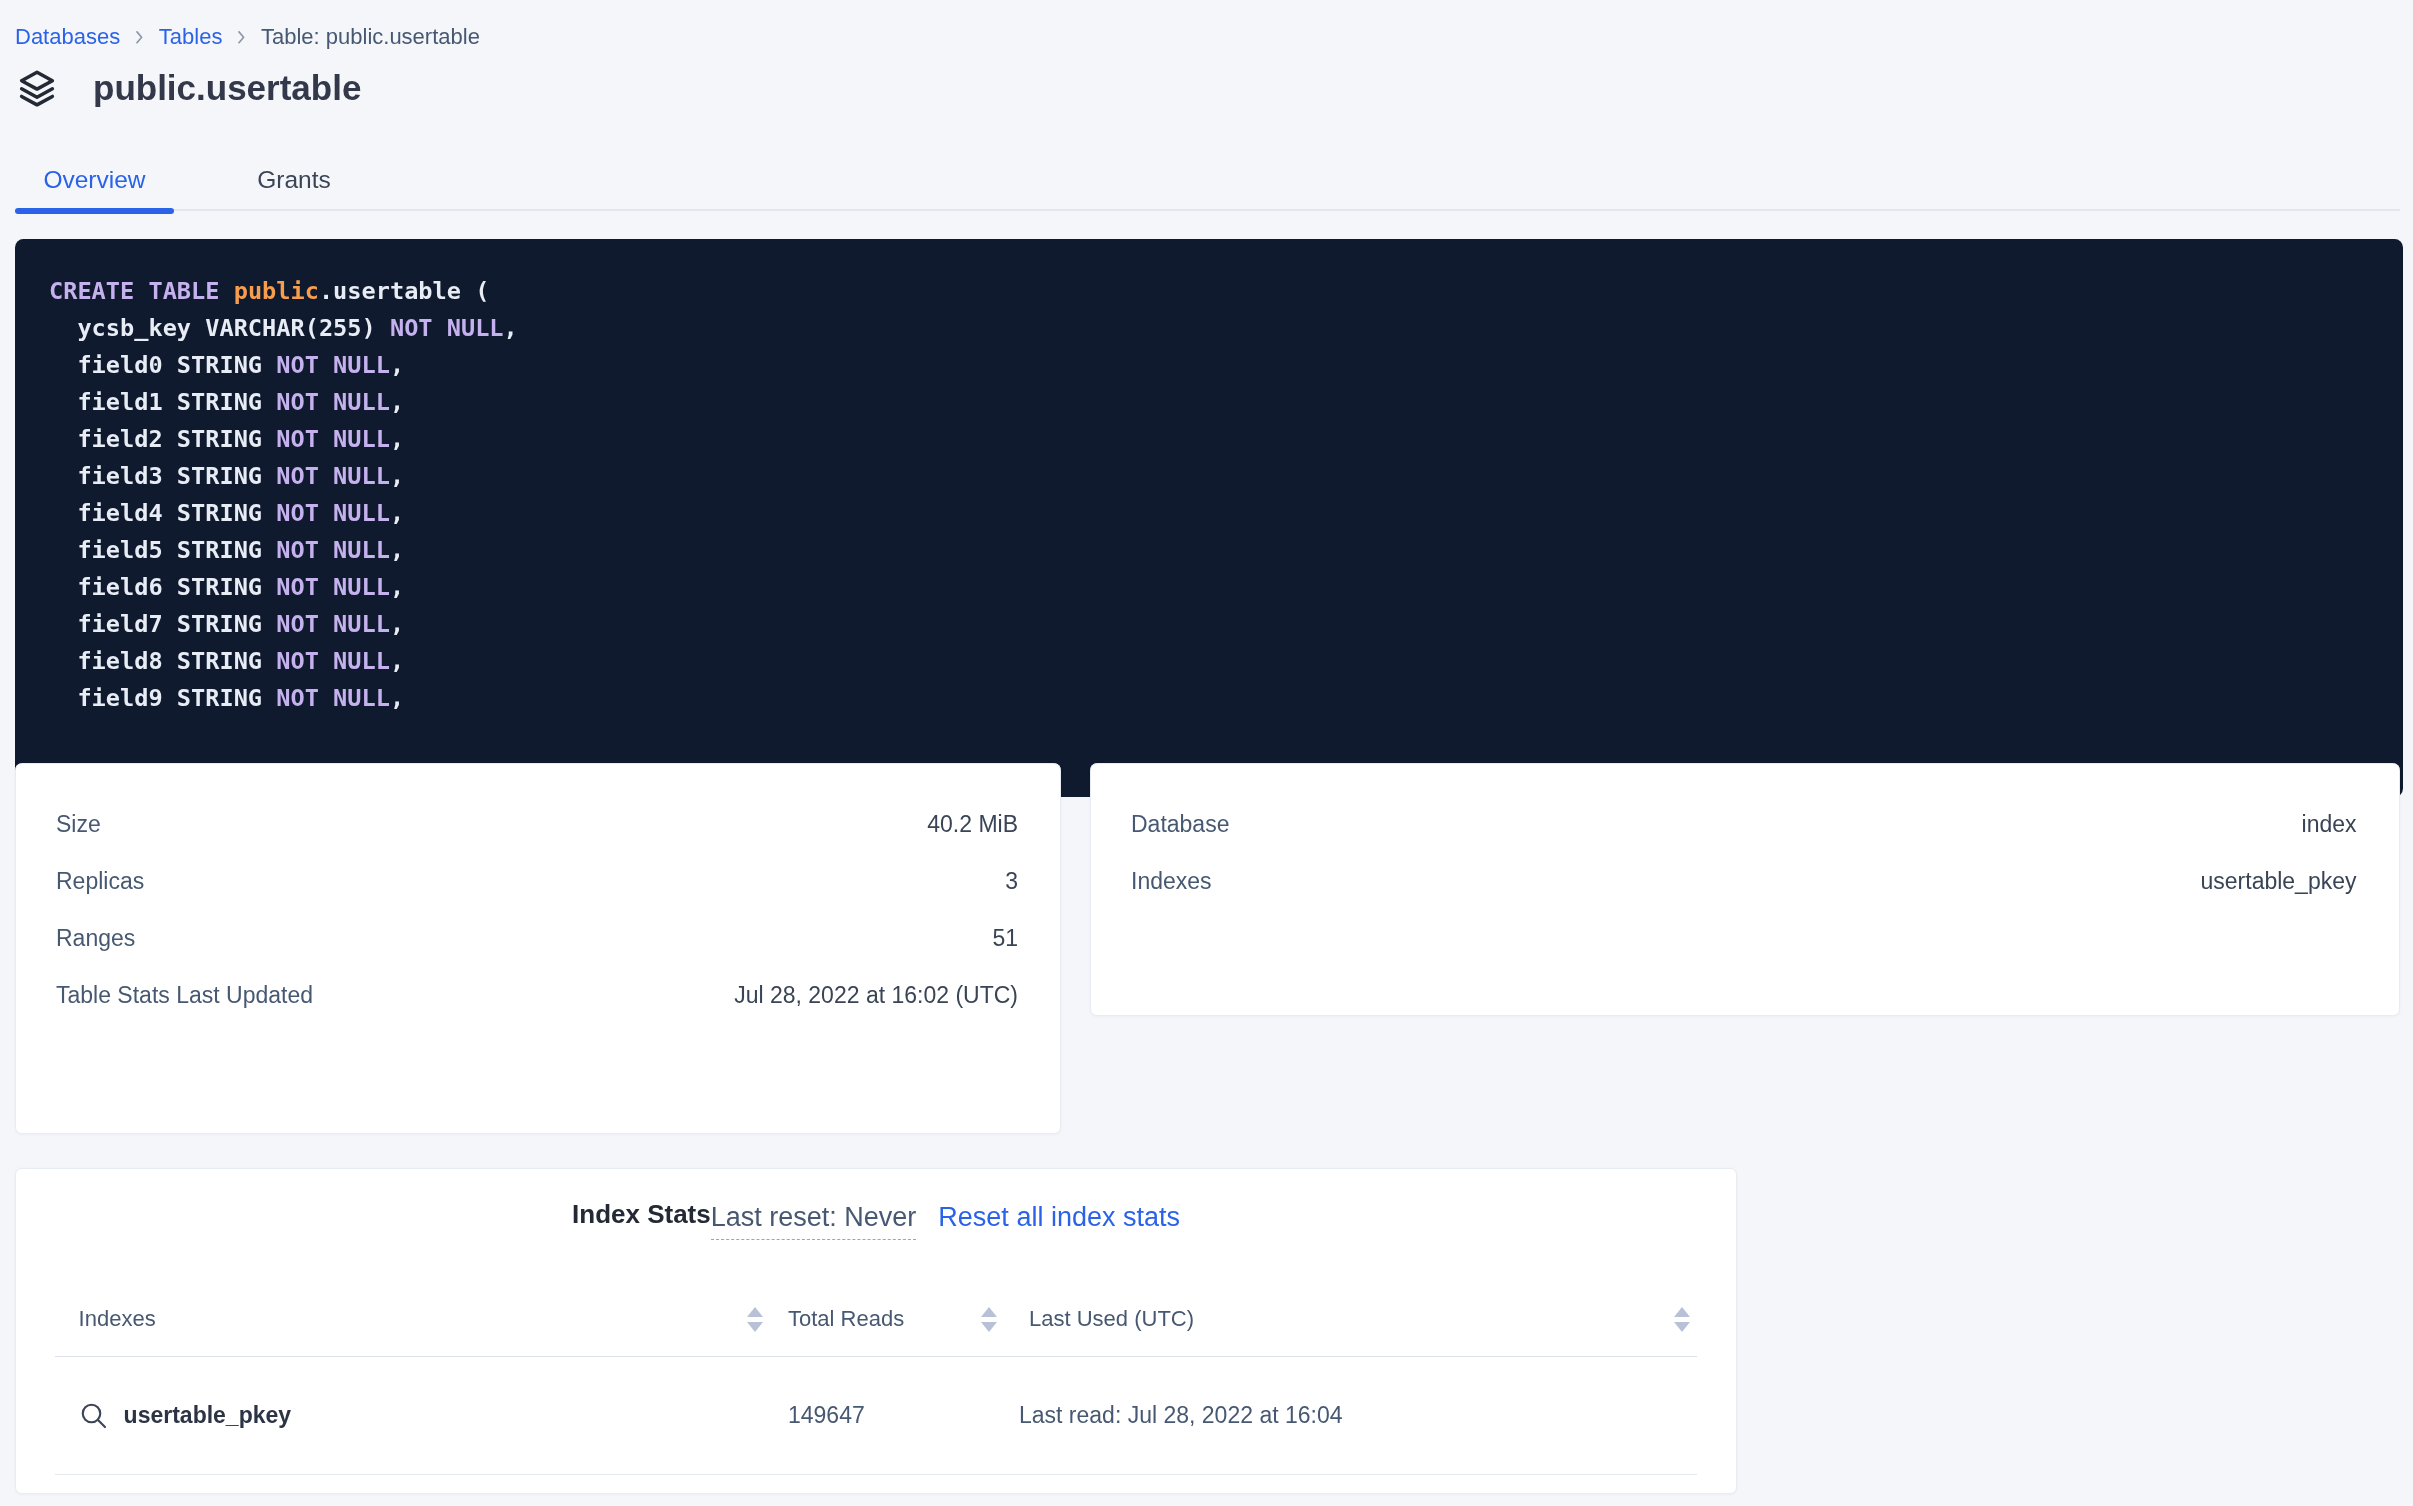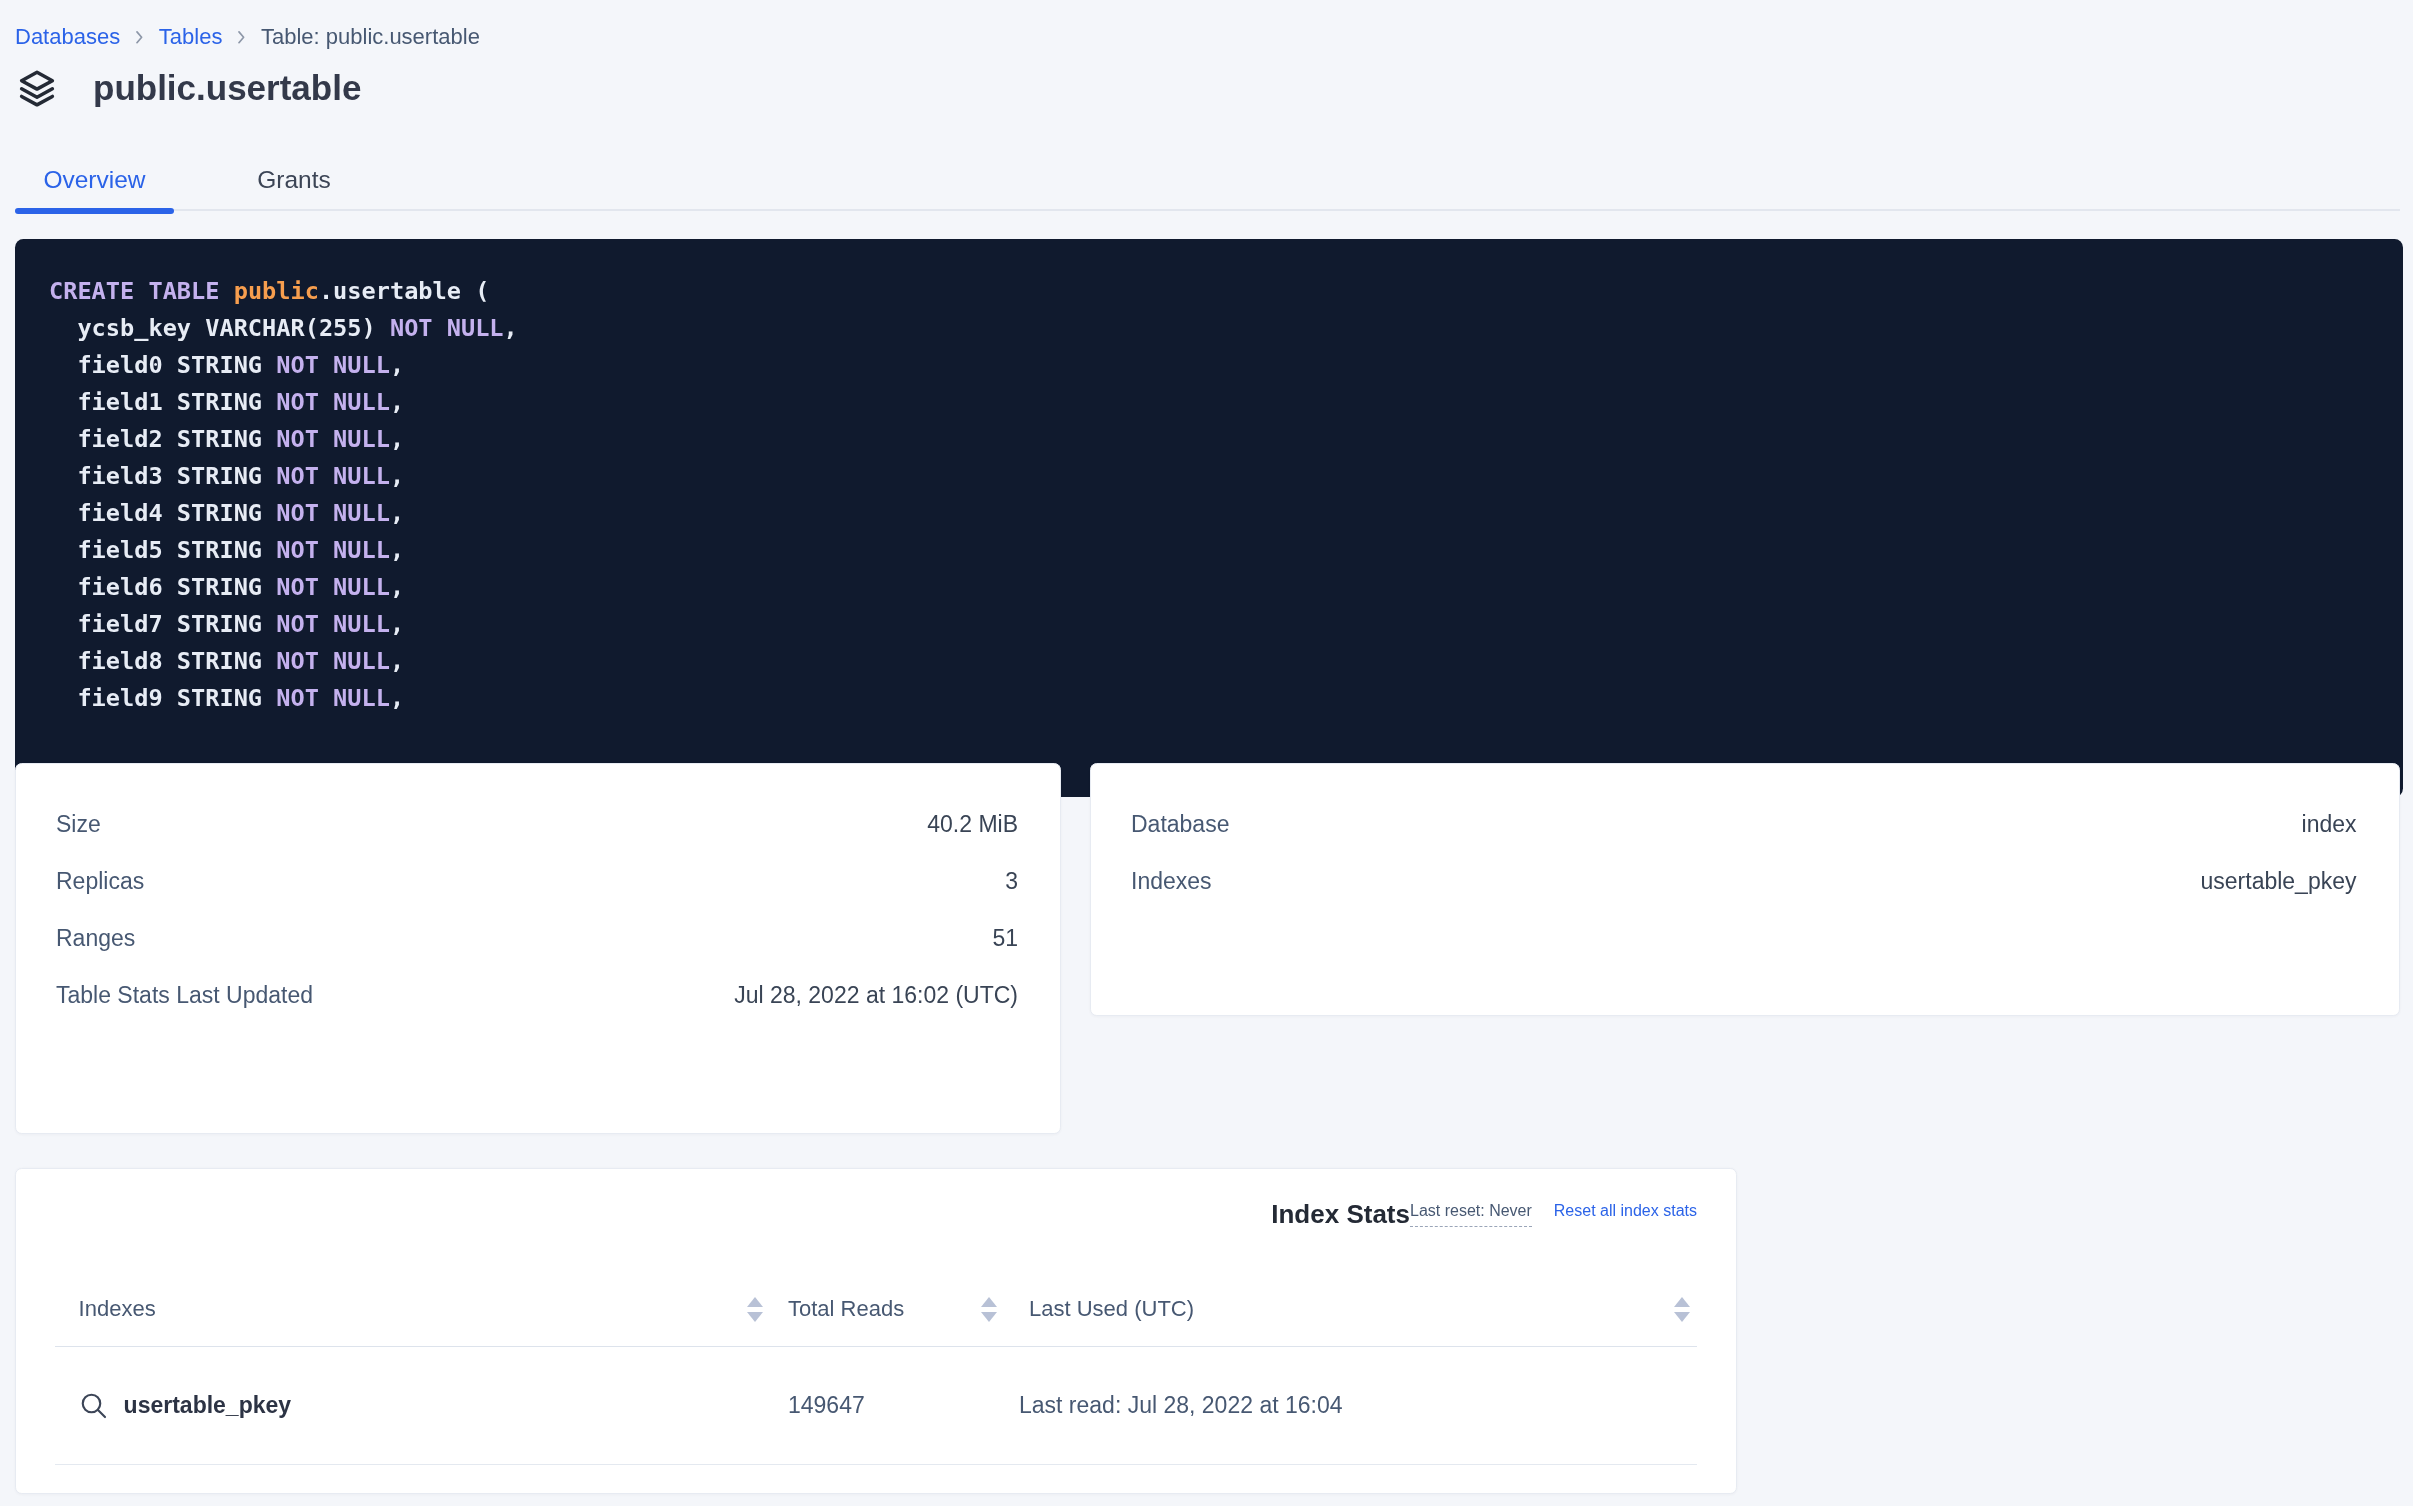--- a/index.html
+++ b/index.html
@@ -50,23 +50,23 @@
         box-shadow:0 0.8px 2.5px rgba(40,50,70,0.04);}
   .card-left{left:15px;top:763px;width:1046px;height:371px;padding:32px 42px 0 40px;}
   .card-right{left:1090px;top:763px;right:13.5px;height:253px;padding:32px 42px 0 40px;}
   .kv-row{height:57px;display:flex;align-items:center;justify-content:space-between;font-size:23px;}
   .kv-label{color:#475872;}
   .kv-value{color:#394455;display:flex;align-items:center;}
   .status-dot{display:inline-block;width:15px;height:15px;border-radius:50%;
               background:var(--status-enabled);margin-right:13.5px;}
   
   .index-card{left:15px;top:1168px;width:1722px;height:326px;padding:30px 39px 0;}
-  .index-head{display:flex;justify-content:flex-end;align-items:flex-start;}
+  .index-head{display:flex;justify-content:center;align-items:flex-start;}
   .index-title{font-size:26px;font-weight:700;color:#242a35;}
-  .reset-group{display:flex;align-items:baseline;gap:22px;font-size:16px;margin-top:3.4px;}
+  .reset-group{display:flex;align-items:baseline;gap:22px;font-size:27px;margin-top:3.4px;}
   .last-reset{color:#475872;border-bottom:1.7px dashed #9aa5b8;padding-bottom:5.9px;cursor:default;}
   .reset-link{color:var(--accent);cursor:pointer;text-decoration:none;}
   .tbl-header{display:flex;margin-top:42px;height:75px;border-bottom:1.7px solid #dde3ec;
               align-items:center;font-size:22px;color:#475872;}
   .th{display:flex;align-items:center;justify-content:space-between;}
   .th1{flex:0 0 733px;padding-left:23.6px;padding-right:25px;}
   .th2{flex:0 0 231px;padding-right:22px;}
   .th3{flex:1 1 auto;padding-right:6.7px;margin-left:10px;}
   .sort{display:flex;flex-direction:column;gap:5px;cursor:pointer;}
   .tri-up{width:0;height:0;border-left:8.4px solid transparent;border-right:8.4px solid transparent;

